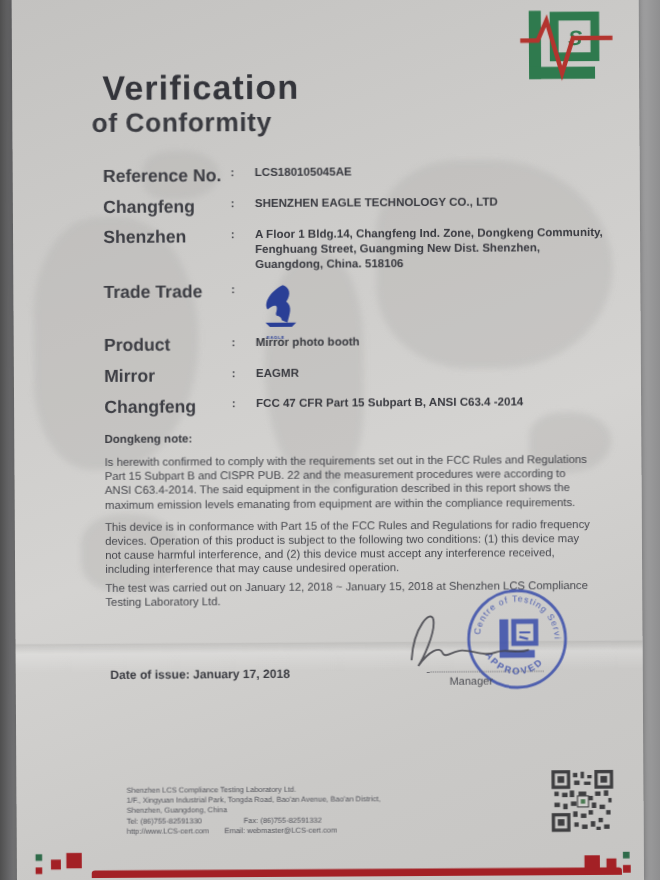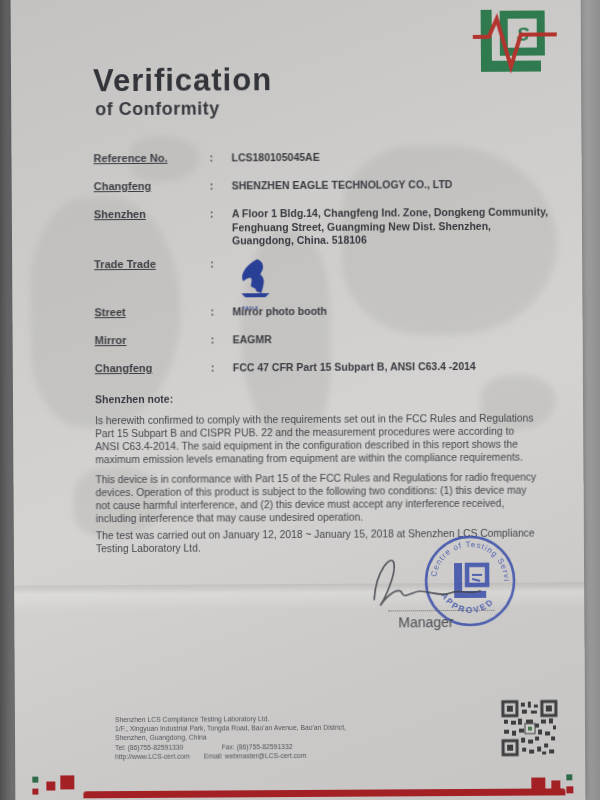--- a/index.html
+++ b/index.html
@@ -19,35 +19,35 @@
   }
   .paper-content { position:absolute; inset:0; filter:blur(.35px); }
 
   
   .blob { position:absolute; background:#b2b1af; opacity:.38; filter:blur(3px); border-radius:45% 55% 60% 40%; }
 
   .sheen { position:absolute; left:0; top:588px; width:100%; height:26px;
     background:linear-gradient(180deg,rgba(0,0,0,.07) 0%,rgba(255,255,255,.22) 35%,rgba(255,255,255,0) 100%); }
 
   .title { position:absolute; left:82px; top:66px; font-size:31px; font-weight:bold; color:#33343a; letter-spacing:1px; }
-  .subtitle { position:absolute; left:84px; top:102px; font-size:18px; font-weight:bold; color:#3a3b41; letter-spacing:.5px; }
+  .subtitle { position:absolute; left:72px; top:102px; font-size:24px; font-weight:bold; color:#3a3b41; letter-spacing:.5px; }
 
   .row { position:absolute; left:82px; width:470px; display:flex; align-items:flex-start; }
-  .row .lbl { width:116px; font-size:11px; font-weight:bold; color:#3d3e44; flex:none;text-decoration:underline; }
+  .row .lbl { width:116px; font-size:16px; font-weight:bold; color:#3d3e44; flex:none; }
   .row .colon { width:22px; font-size:10.5px; font-weight:bold; color:#3d3e44; flex:none; }
   .row .val { width:318px; font-size:10.5px; font-weight:bold; color:#393a40; line-height:13.5px; }
 
   .note-head { position:absolute; left:82px; top:396px; font-size:10.5px; font-weight:bold; color:#3a3b41; }
   .para { position:absolute; left:82px; width:442px; font-size:10.3px; color:#45464c; line-height:13px; }
 
   .date-issue { position:absolute; left:86px; top:611px; font-size:11px; font-weight:bold; color:#3a3b41; }
 
   .sig-area { position:absolute; left:352px; top:540px; width:200px; height:115px; }
   .sig-line { position:absolute; left:22px; top:75px; width:106px; border-bottom:1.5px dotted #6d6d72; }
-  .manager { position:absolute; left:32px; top:79px; width:106px; text-align:left; font-size:14px; color:#4c4d53; }
+  .manager { position:absolute; left:9px; top:79px; width:106px; text-align:center; font-size:10px; color:#4c4d53; }
   .stamp { position:absolute; left:56px; top:-2px; opacity:.88; }
   .signature { position:absolute; left:0px; top:12px; opacity:.85; }
 
   .footer { position:absolute; left:100px; top:718px; font-size:6.8px; line-height:9.2px; color:#54555c; }
   .footer .tline span { margin-right:38px; }
   .footer .wline span { margin-right:14px; }
 
   .qr { position:absolute; left:486px; top:705px; width:57px; height:57px; }
 
   .sq { position:absolute; }
@@ -108,36 +108,36 @@
           <span>
             <svg class="tm-logo" width="46" height="42" viewBox="0 0 46 42">
               <path d="M25,2 C14,7 7,18 11,24 C16,20 21,18 19,26 C17,32 23,28 24,34 L29,36 C31,28 34,22 28,17 C33,10 31,4 25,2 Z" fill="#2a3f96"></path>
               <path d="M9,36 L37,36 L33,40 L13,40 Z" fill="#2a3f96"></path>
             </svg>
           </span>
           <span class="tm-caption">EAGLE</span>
         </span>
       </div>
       <div class="row" style="top:309px;">
-        <span class="lbl">Street</span>
+        <span class="lbl">Product</span>
         <span class="colon">:</span>
         <span class="val">Mirror photo booth</span>
       </div>
       <div class="row" style="top:337px;">
         <span class="lbl">Mirror</span>
         <span class="colon">:</span>
         <span class="val">EAGMR</span>
       </div>
       <div class="row" style="top:365px;">
         <span class="lbl">Changfeng</span>
         <span class="colon">:</span>
         <span class="val">FCC 47 CFR Part 15 Subpart B, ANSI C63.4 -2014</span>
       </div>
 
-      <div class="note-head">Shenzhen note:</div>
+      <div class="note-head">Dongkeng note:</div>
       <div class="para" style="top:417px;">Is herewith confirmed to comply with the requirements set out in the FCC Rules and Regulations Part 15 Subpart B and CISPR PUB. 22 and the measurement procedures were according to ANSI C63.4-2014. The said equipment in the configuration described in this report shows the maximum emission levels emanating from equipment are within the compliance requirements.</div>
       <div class="para" style="top:476px;">This device is in conformance with Part 15 of the FCC Rules and Regulations for radio frequency devices. Operation of this product is subject to the following two conditions: (1) this device may not cause harmful interference, and (2) this device must accept any interference received, including interference that may cause undesired operation.</div>
       <div class="para" style="top:532px;">The test was carried out on January 12, 2018 ~ January 15, 2018 at Shenzhen LCS Compliance Testing Laboratory Ltd.</div>
 
       <div class="sig-area">
         <div class="stamp">
           <svg width="96" height="96" viewBox="0 0 96 96">
             <circle cx="48" cy="48" r="44" fill="none" stroke="#3e51ab" stroke-width="2.6"></circle>
             <path id="arcTop" d="M 14,48 A 34,34 0 0 1 82,48" fill="none"></path>
             <path id="arcBot" d="M 16,48 A 32,32 0 0 0 80,48" fill="none"></path>
@@ -155,20 +155,21 @@
         </div>
         <div class="signature">
           <svg width="120" height="70" viewBox="0 0 120 70">
             <path d="M8,52 C10,22 26,6 28,16 C30,28 18,52 14,58 C24,44 34,40 36,46 C38,52 46,44 54,44 C64,44 74,50 84,46 C94,42 104,48 114,44" fill="none" stroke="#44444b" stroke-width="1.7" stroke-linecap="round"></path>
           </svg>
         </div>
         <div class="sig-line"></div>
         <div class="manager">Manager</div>
       </div>
 
+      <div class="date-issue">Date of issue: January 17, 2018</div>
 
       <div class="footer">
         <div>Shenzhen LCS Compliance Testing Laboratory Ltd.</div>
         <div>1/F., Xingyuan Industrial Park, Tongda Road, Bao'an Avenue, Bao'an District,</div>
         <div>Shenzhen, Guangdong, China</div>
         <div class="tline">
           <span>Tel: (86)755-82591330</span><span>Fax: (86)755-82591332</span>
         </div>
         <div class="wline">
           <span>http://www.LCS-cert.com</span><span>Email: webmaster@LCS-cert.com</span>

